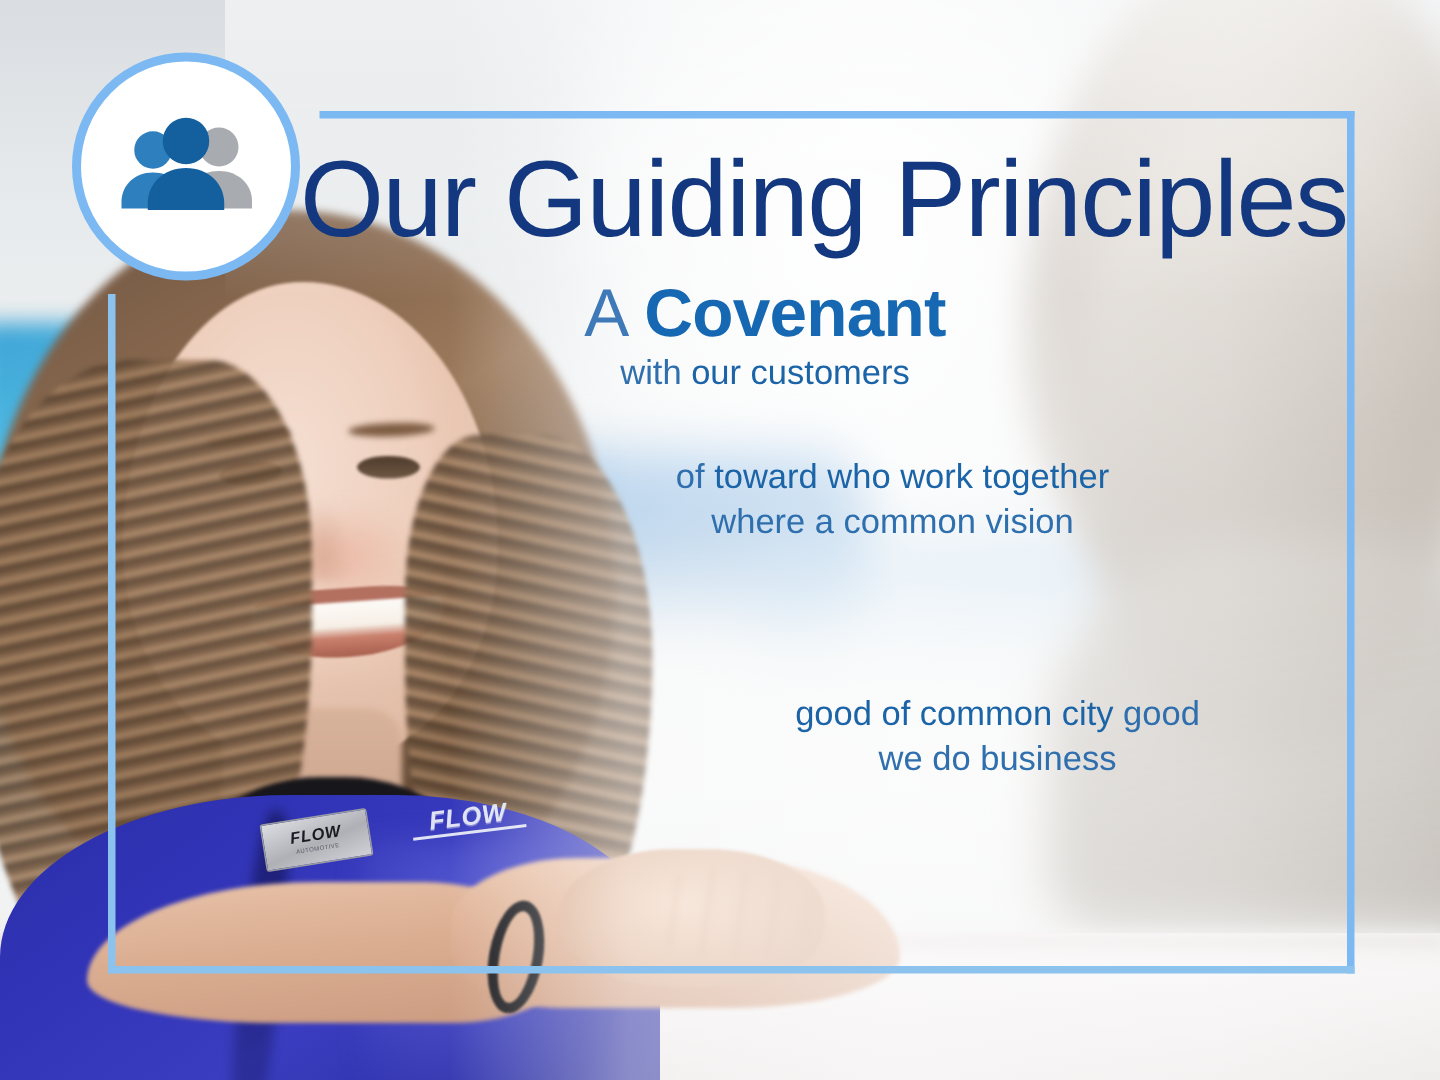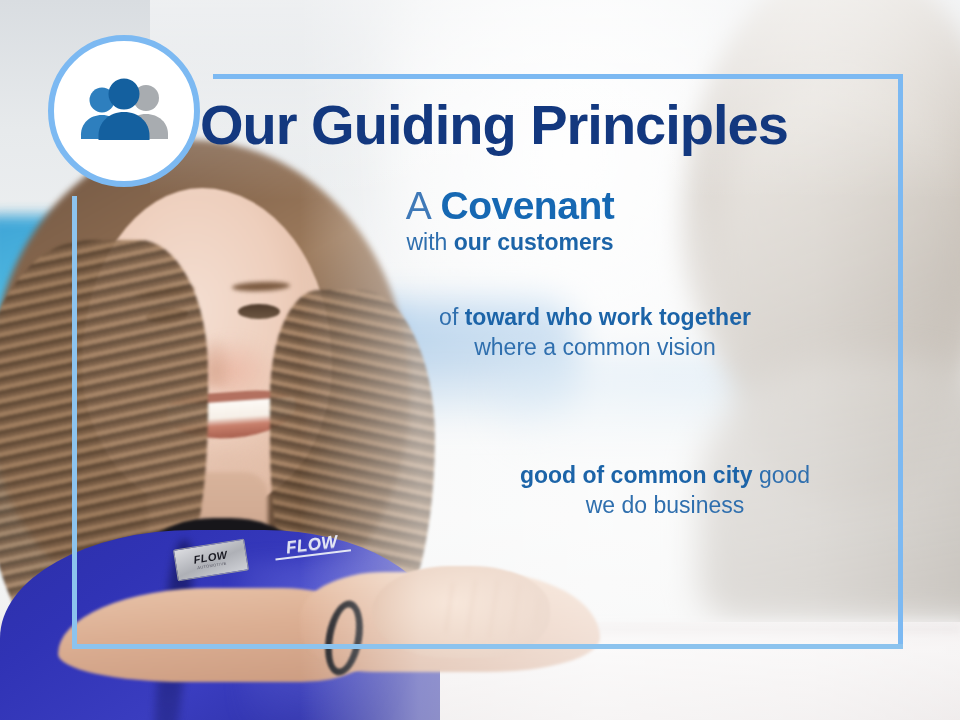--- a/index.html
+++ b/index.html
@@ -232,30 +232,30 @@
   .badge-circle{
     position:absolute;left:48px;top:35px;width:152px;height:152px;border-radius:50%;
     background:#ffffff;border:6px solid #7cb9f2;box-sizing:border-box;
     display:flex;align-items:center;justify-content:center;
   }
   .people-svg{width:96px;height:70px;display:block;}
 
   
   .headline{
     position:absolute;left:200px;top:92px;width:700px;
-    font-size:56px;font-weight:bold;color:#13387f;letter-spacing:-1px;
+    font-size:72px;font-weight:normal;color:#13387f;letter-spacing:-1px;
     white-space:nowrap;
   }
 
   .block{position:absolute;text-align:center;}
-  .bigline{font-size:39px;line-height:1.04;white-space:nowrap;}
+  .bigline{font-size:45px;line-height:1.04;white-space:nowrap;}
   .bigline .art{color:#3f79b8;font-weight:normal;}
   .bigline .key{color:#1668b3;font-weight:bold;letter-spacing:-.5px;}
   .subline{font-size:23px;color:#2f6fae;line-height:1.32;white-space:nowrap;}
-  .subline b{font-weight:bold;color:#1c64a8;}
+  .subline b{font-weight:normal;color:#1c64a8;}
 
   .block-covenant{left:330px;top:186px;width:360px;}
   .block-community{left:385px;top:302px;width:420px;}
   .block-commitment{left:440px;top:460px;width:450px;}
 </style>
 </head>
 <body>
 
 <div class="stage">
 

